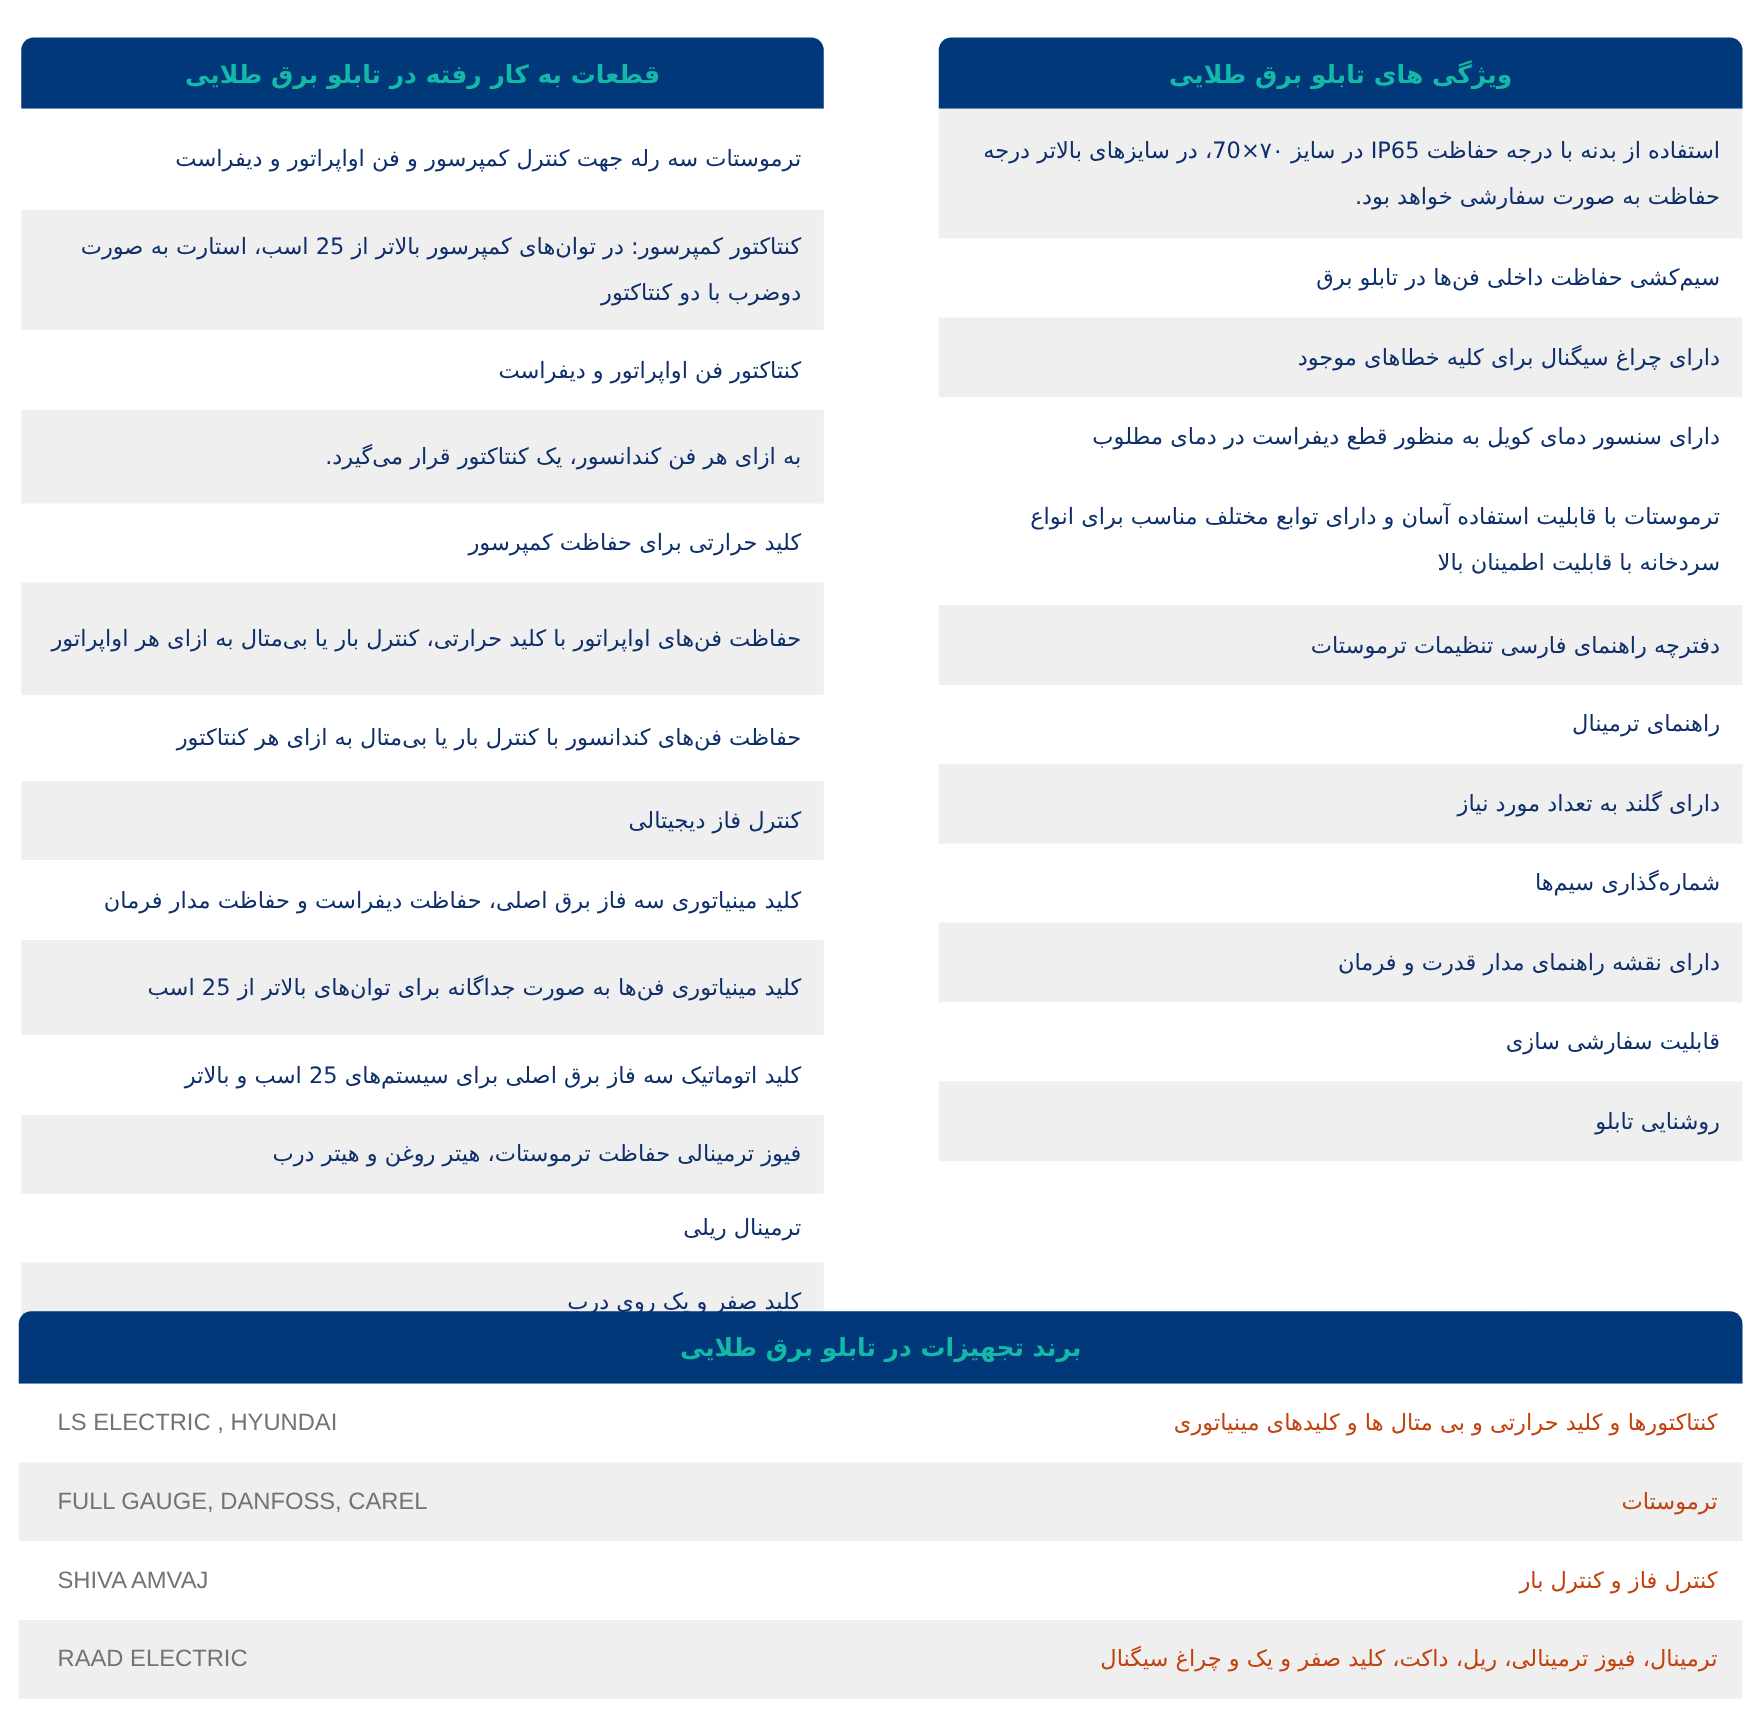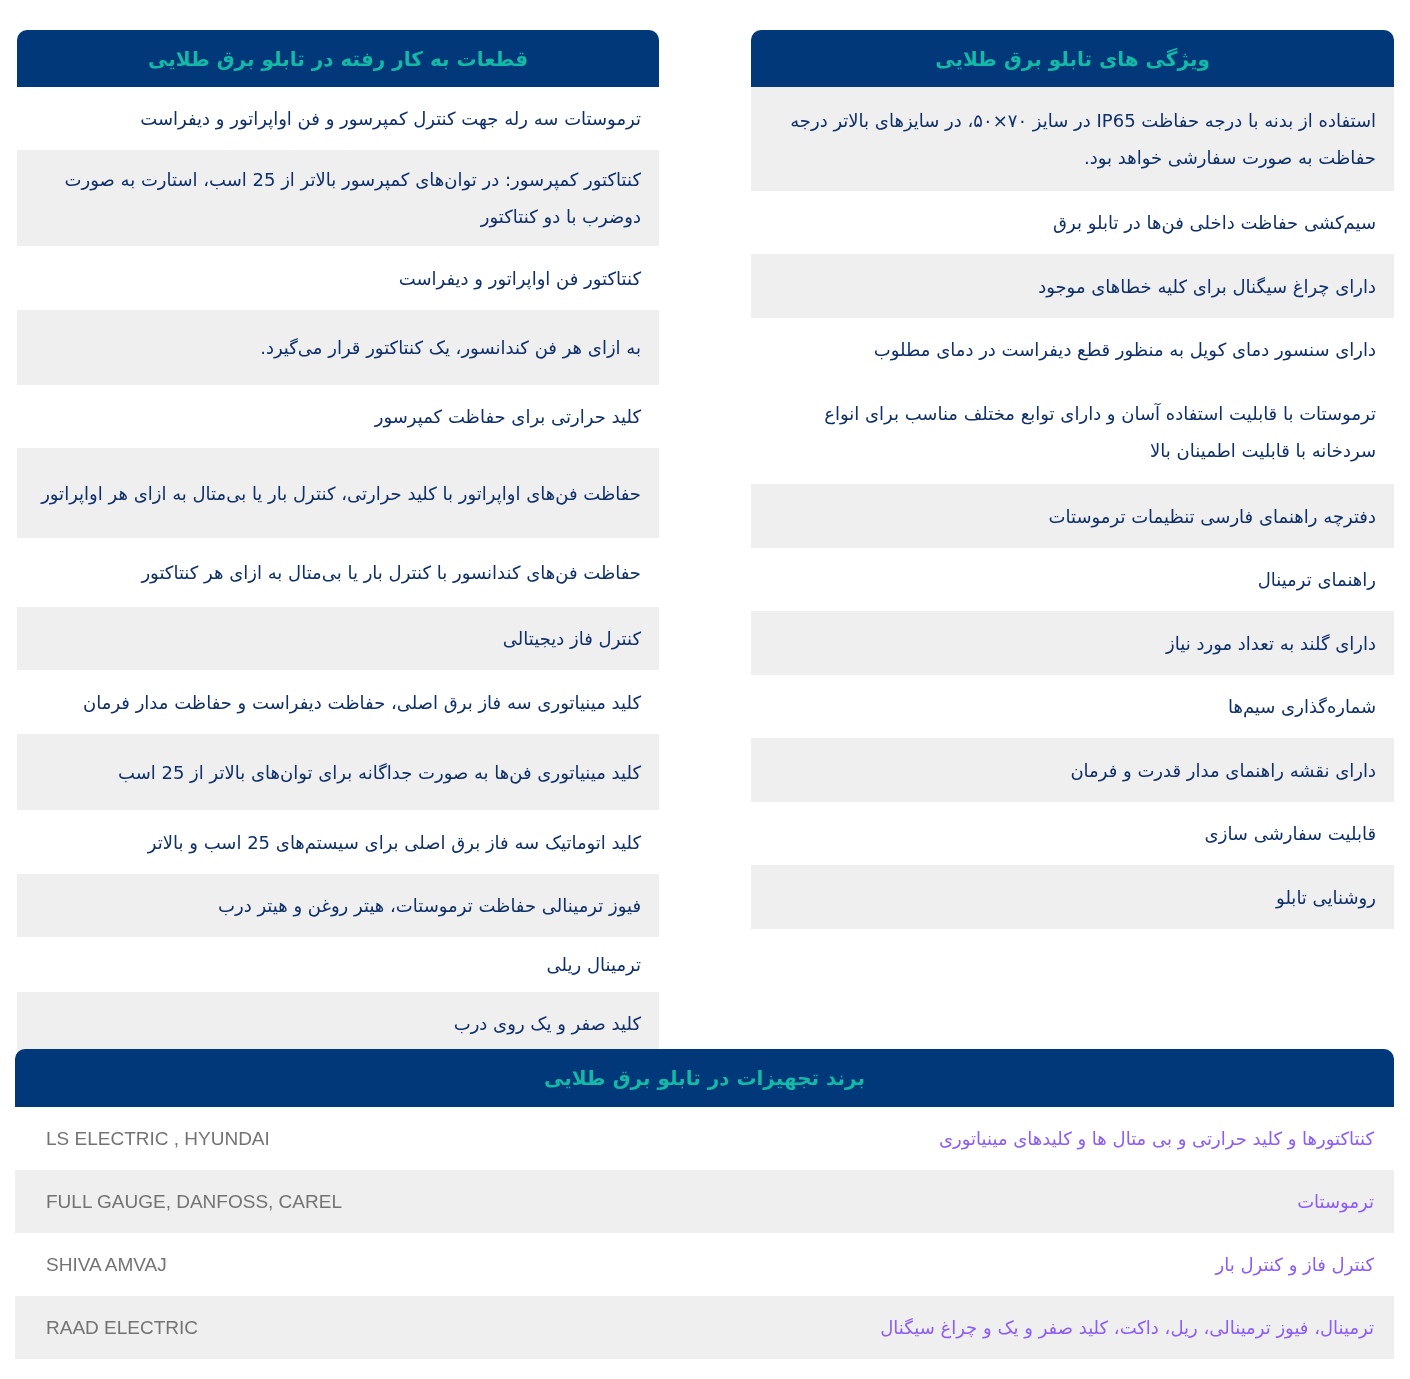--- a/index.html
+++ b/index.html
@@ -18,32 +18,32 @@
   #right-panel { left: 751px; top: 30px; width: 643px; }
   #left-panel  { left: 17px;  top: 30px; width: 642px; }
   #right-panel .panel-header, #left-panel .panel-header { height: 57px; }
 
   #brand-panel { left: 15px; top: 1049px; width: 1379px; }
   #brand-panel .panel-header { height: 58px; }
   .brand-row { display: flex; height: 63px; align-items: center; box-sizing: border-box;
                padding: 0 20px 0 31px; }
   .brand-row.gray { background: #efefef; }
   .brand-row.white { background: #ffffff; }
-  .brand-cat { flex: 1; text-align: right; color: #8b5cf6; font-size: 18px; }
+  .brand-cat { flex: 1; text-align: right; color: #c2410c; font-size: 18px; }
   .brand-names { direction: ltr; text-align: left; color: #737373; font-size: 19px;
                  font-family: "Liberation Sans", sans-serif; white-space: nowrap; }
 </style>
 </head>
 <body>
 
 <div class="panel" id="right-panel">
   <div class="panel-header">ویژگی های تابلو برق طلایی</div>
   <div id="features-rows">
       <div class="row gray" style="height: 104px;">
-        <div class="txt">استفاده از بدنه با درجه حفاظت IP65 در سایز ۷۰×۵۰، در سایزهای بالاتر درجه حفاظت به صورت سفارشی خواهد بود.</div>
+        <div class="txt">استفاده از بدنه با درجه حفاظت IP65 در سایز ۷۰×70، در سایزهای بالاتر درجه حفاظت به صورت سفارشی خواهد بود.</div>
       </div>
       <div class="row white" style="height: 63px;">
         <div class="txt">سیم‌کشی حفاظت داخلی فن‌ها در تابلو برق</div>
       </div>
       <div class="row gray" style="height: 64px; align-items: center;">
         <div class="txt">دارای چراغ سیگنال برای کلیه خطاهای موجود</div>
       </div>
       <div class="row white" style="height: 62px;">
         <div class="txt">دارای سنسور دمای کویل به منظور قطع دیفراست در دمای مطلوب</div>
       </div>
@@ -70,21 +70,21 @@
       </div>
       <div class="row gray" style="height: 64px;">
         <div class="txt">روشنایی تابلو</div>
       </div>
     </div>
 </div>
 
 <div class="panel" id="left-panel">
   <div class="panel-header">قطعات به کار رفته در تابلو برق طلایی</div>
   <div id="components-rows">
-      <div class="row white" style="height: 63px;">
+      <div class="row white" style="height: 81px;">
         <div class="txt">ترموستات سه رله جهت کنترل کمپرسور و فن اواپراتور و دیفراست</div>
       </div>
       <div class="row gray" style="height: 96px;">
         <div class="txt">کنتاکتور کمپرسور: در توان‌های کمپرسور بالاتر از 25 اسب، استارت به صورت دوضرب با دو کنتاکتور</div>
       </div>
       <div class="row white" style="height: 64px;">
         <div class="txt">کنتاکتور فن اواپراتور و دیفراست</div>
       </div>
       <div class="row gray" style="height: 75px;">
         <div class="txt">به ازای هر فن کندانسور، یک کنتاکتور قرار می‌گیرد.</div>

